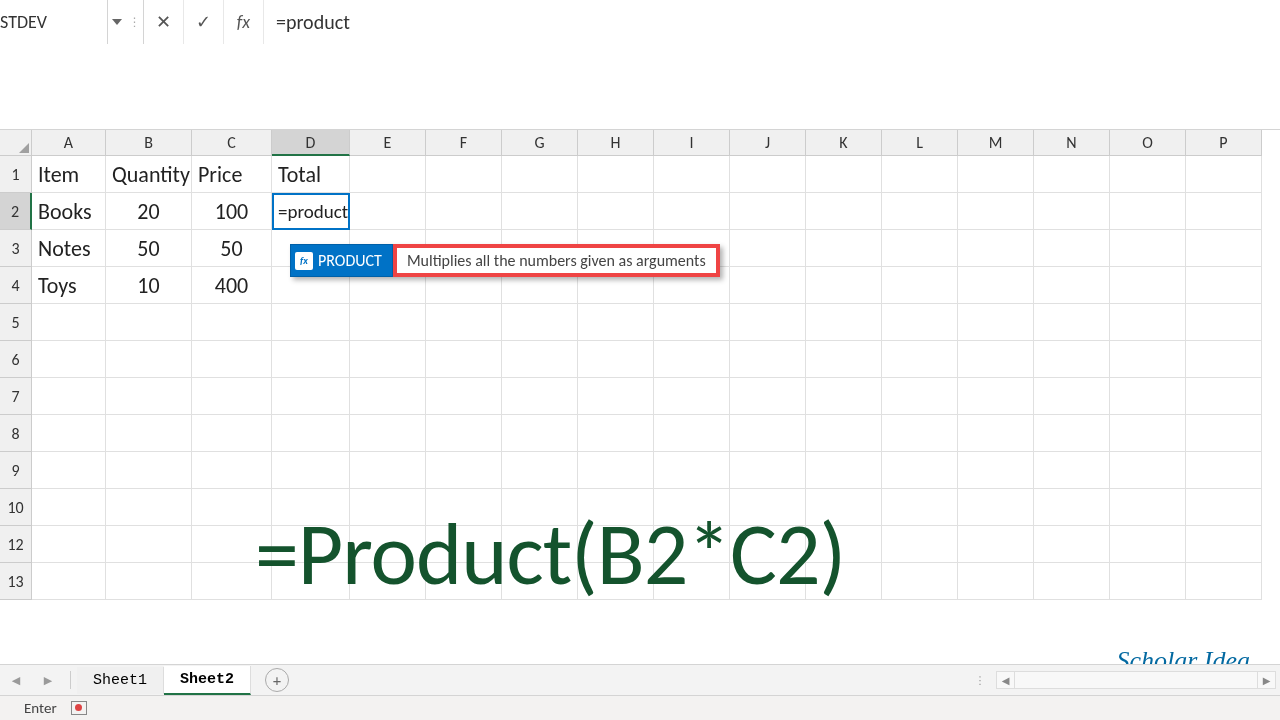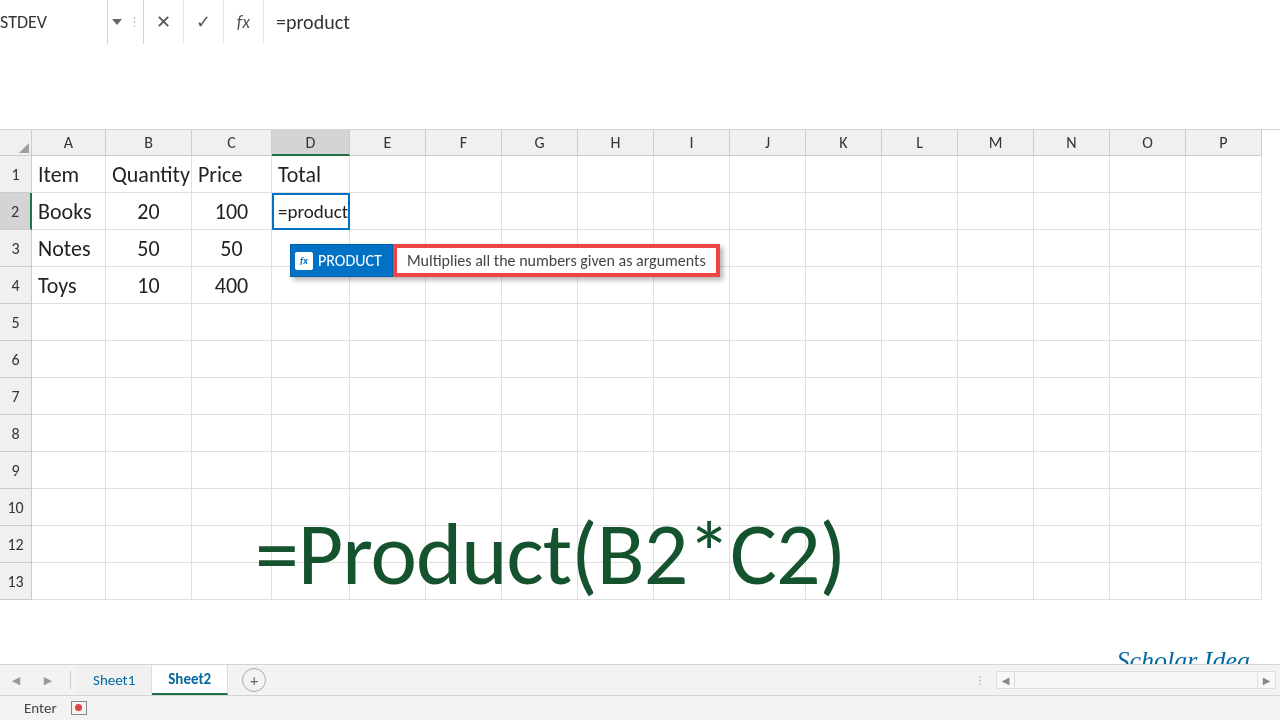--- a/index.html
+++ b/index.html
@@ -40,21 +40,21 @@
 .ac-desc { background: #fff; border: 4px solid #ef4444; padding: 3px 10px; color: #444; display:flex; align-items:center; }
 
 
 .overlay-formula { position: absolute; top: 460px; left: 255px; font-size: 88px; font-weight: 400; color: #14532d; font-family: Calibri, Arial, sans-serif; letter-spacing: -1px; white-space: nowrap; margin-top: 40px;}
 .watermark { position: absolute; bottom: 44px; right: 30px; font-size: 26px; font-style: italic; font-family: Georgia, serif; color: #0369a1; }
 
 
 .tabs-area { position: absolute; bottom: 25px; left: 0; right: 0; height: 31px; background: #f3f3f3; border-top: 1px solid #d4d4d4; display: flex; align-items: center; }
 .tab-nav { width: 20px; height: 20px; display: flex; align-items: center; justify-content: center; color: #9a9a9a; margin: 0 6px; font-size: 11px; }
 .tab-sep { width: 1px; height: 18px; background: #ccc; margin: 0 6px; }
-.sheet-tab { padding: 5px 16px; font-size: 15px; color: #0369a1; border-right: 1px solid #ddd; background:#f0f0f0; }
+.sheet-tab { padding: 5px 16px; font-size: 15px; color: #000000; border-right: 1px solid #ddd; background:#f0f0f0;font-family:Liberation Mono, monospace; }
 .sheet-tab.active { background: #fff; border-bottom: 2px solid #217346; font-weight: 600; }
 .add-sheet { width: 24px; height: 24px; border: 1px solid #aaa; border-radius: 50%; display: flex; align-items: center; justify-content: center; margin-left: 14px; font-size: 16px; color: #666; }
 .tabs-spacer { flex: 1; }
 .hscroll-stub { width: 280px; height: 18px; background: #f8f8f8; border: 1px solid #ddd; margin-right: 4px; display:flex; }
 .hscroll-btn { width:18px; display:flex; align-items:center; justify-content:center; color:#888; font-size:10px; border-right:1px solid #ddd; }
 
 
 .status-bar { position: absolute; bottom: 0; left: 0; right: 0; height: 25px; background: #f3f2f1; border-top: 1px solid #d4d4d4; display: flex; align-items: center; padding: 0 24px; font-size: 15px; color: #444; }
 .sb-macro { width: 16px; height: 14px; border: 1px solid #888; margin-left: 14px; position:relative; }
 .sb-macro::after { content:""; position:absolute; left:3px; top:2px; width:7px; height:7px; border-radius:50%; background:#d44; }

